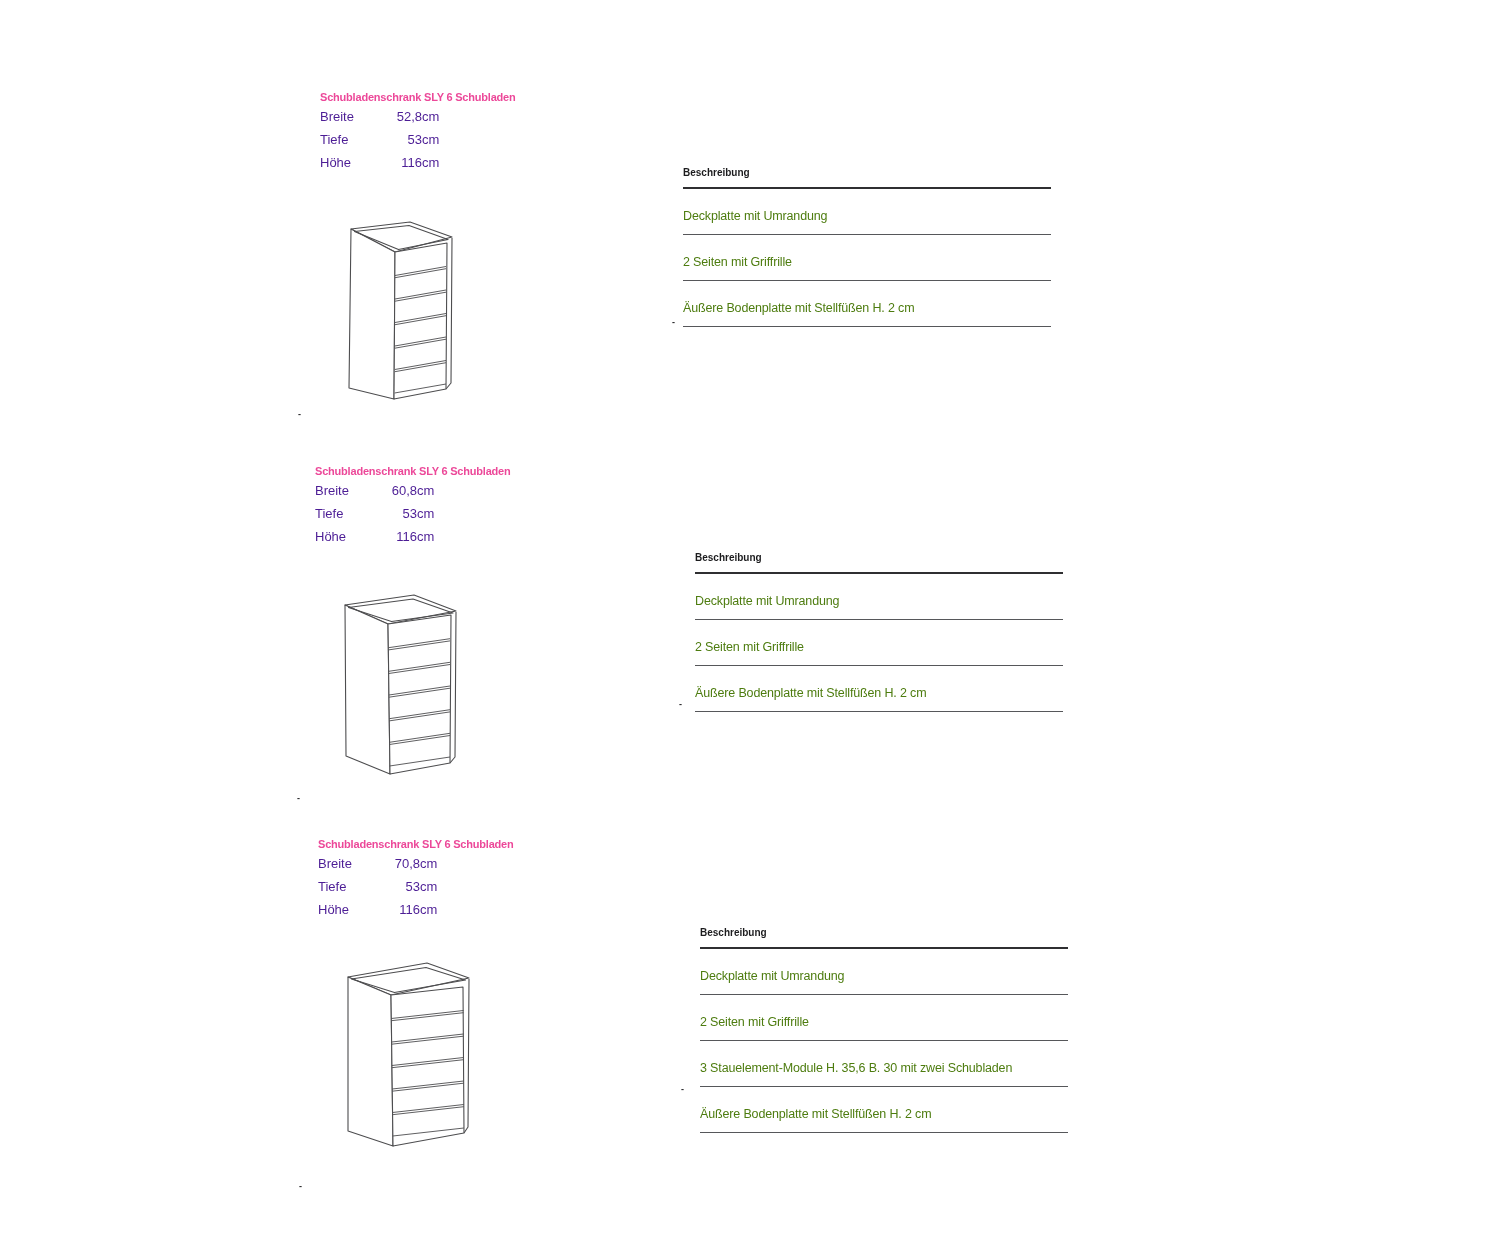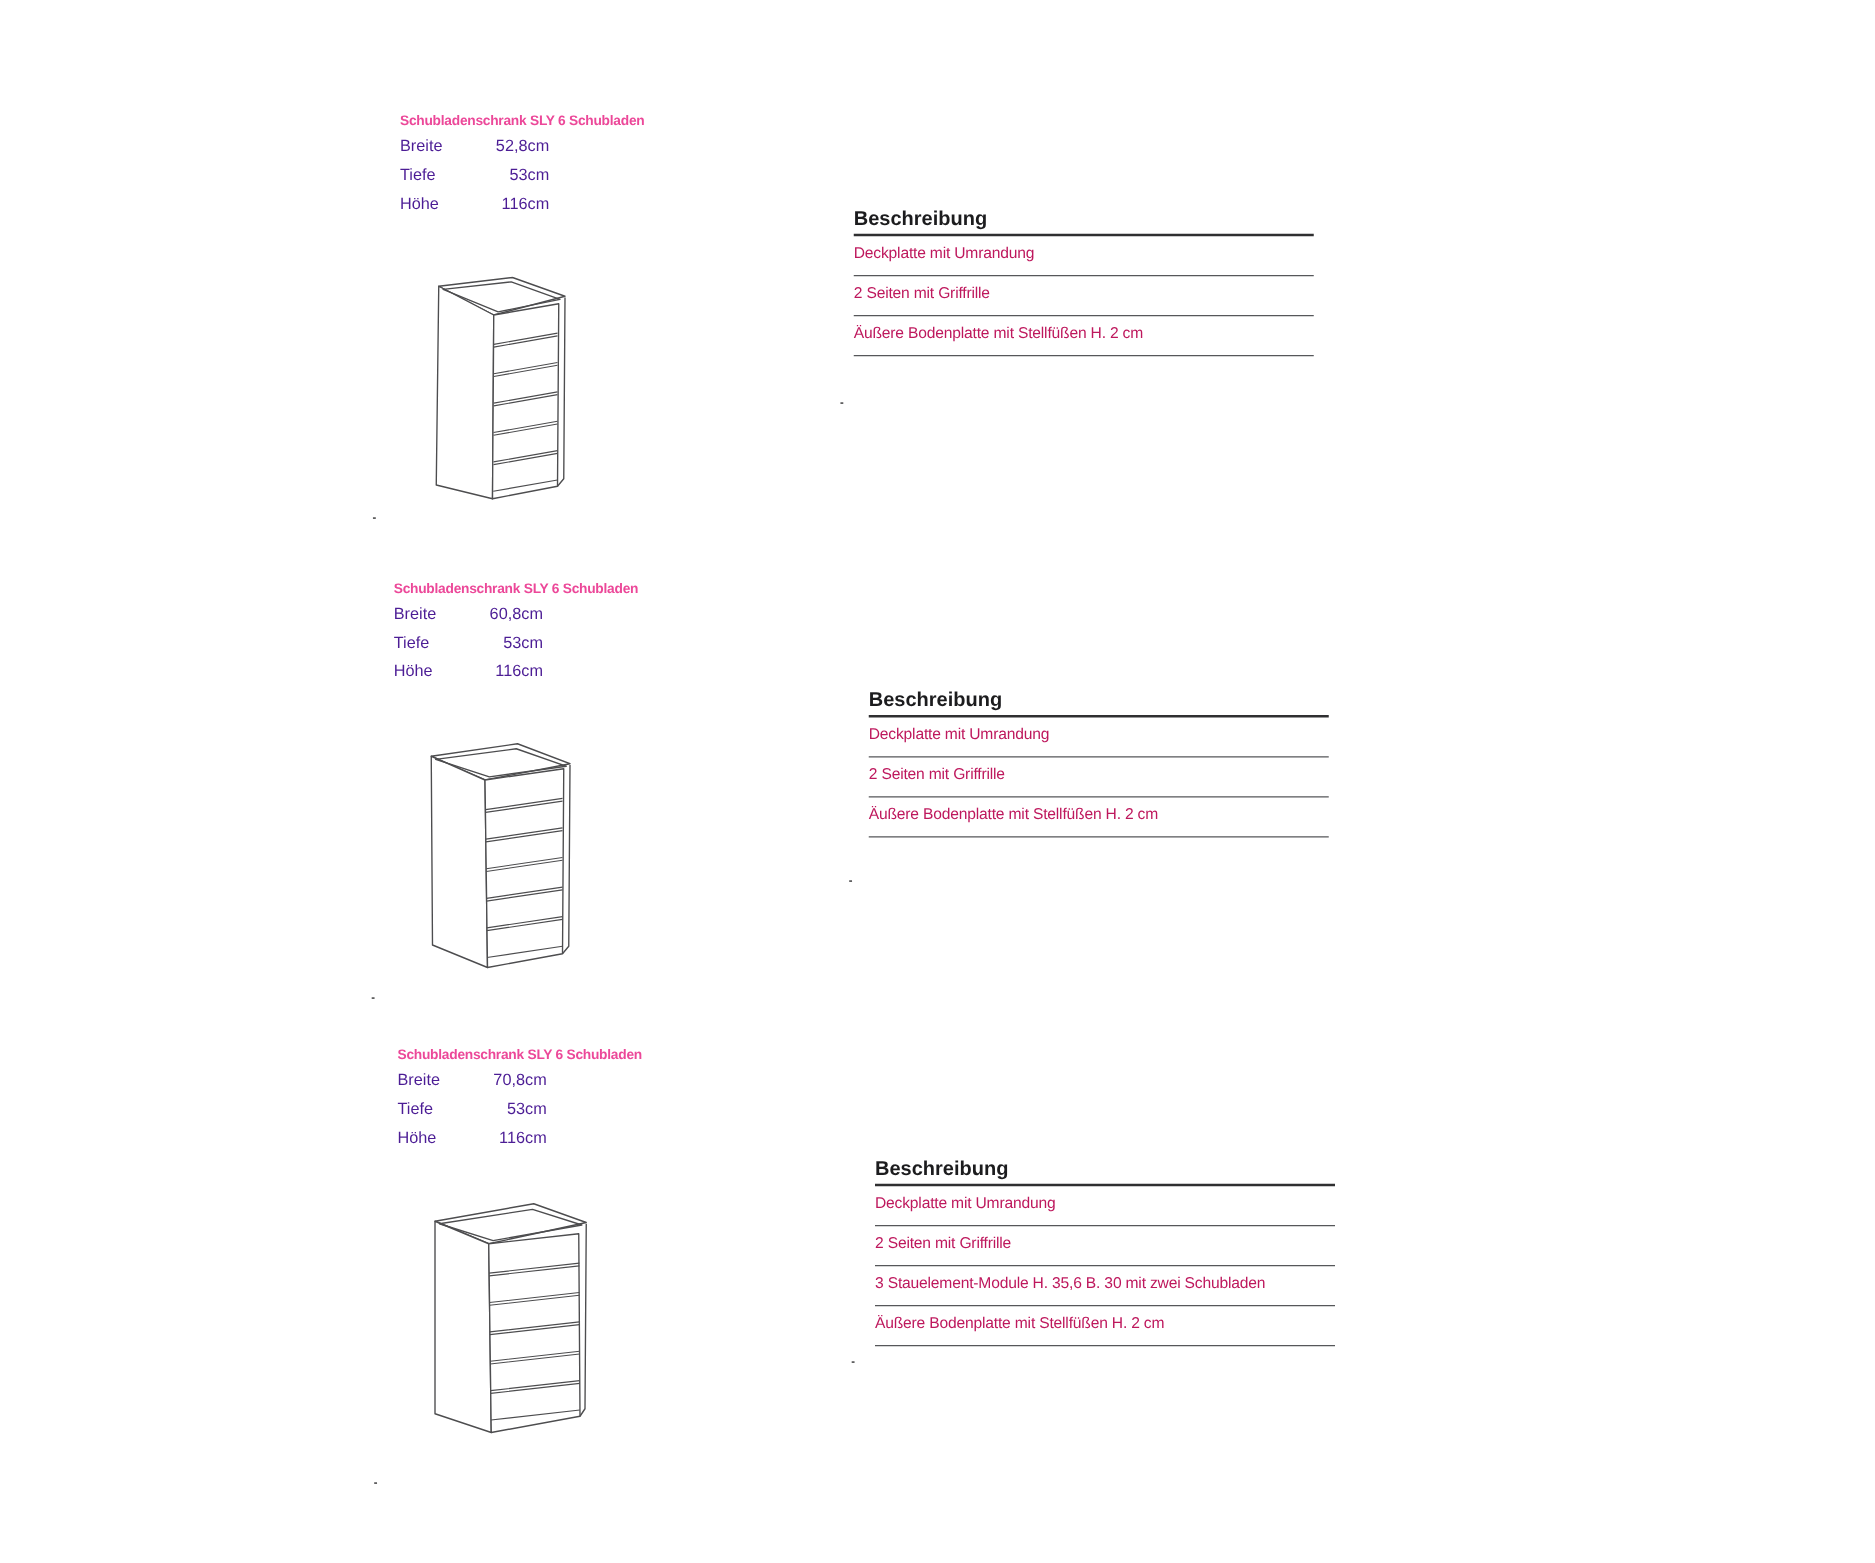--- a/index.html
+++ b/index.html
@@ -12,26 +12,26 @@
     position:absolute;left:0;top:0;font-size:11px;font-weight:700;
     letter-spacing:-0.2px;color:#ec4899;white-space:nowrap;
   }
   .dims{position:absolute;left:0;top:23px;}
   .dim-row{display:flex;height:23px;align-items:center;font-size:13px;color:#4c1d95;}
   .dim-label{width:72px;}
   .dim-value{width:30px;text-align:right;}
   .dim-unit{}
   .desc{position:absolute;width:368px;}
   .desc-header{
-    height:20px;font-size:16px;font-weight:700;color:#1c1c1e;
+    height:20px;font-size:10px;font-weight:700;color:#1c1c1e;
     border-bottom:2px solid #2f2f31;padding-top:1px;
   }
   .desc-row{
     height:25px;border-bottom:1.5px solid #56575a;font-size:12.5px;
-    letter-spacing:-0.15px;color:#be185d;padding-top:6px;box-sizing:content-box;
+    letter-spacing:-0.15px;color:#4d7c0f;padding-top:20px;box-sizing:content-box;
     white-space:nowrap;
   }
   .drawing{position:absolute;}
   .drawing svg{display:block;}
   .stray-mark{
     position:absolute;font-size:9px;font-weight:700;color:#2b2b2d;
     line-height:4px;height:4px;
   }
   
   #sec1{left:320px;top:82px;width:800px;height:360px;}

